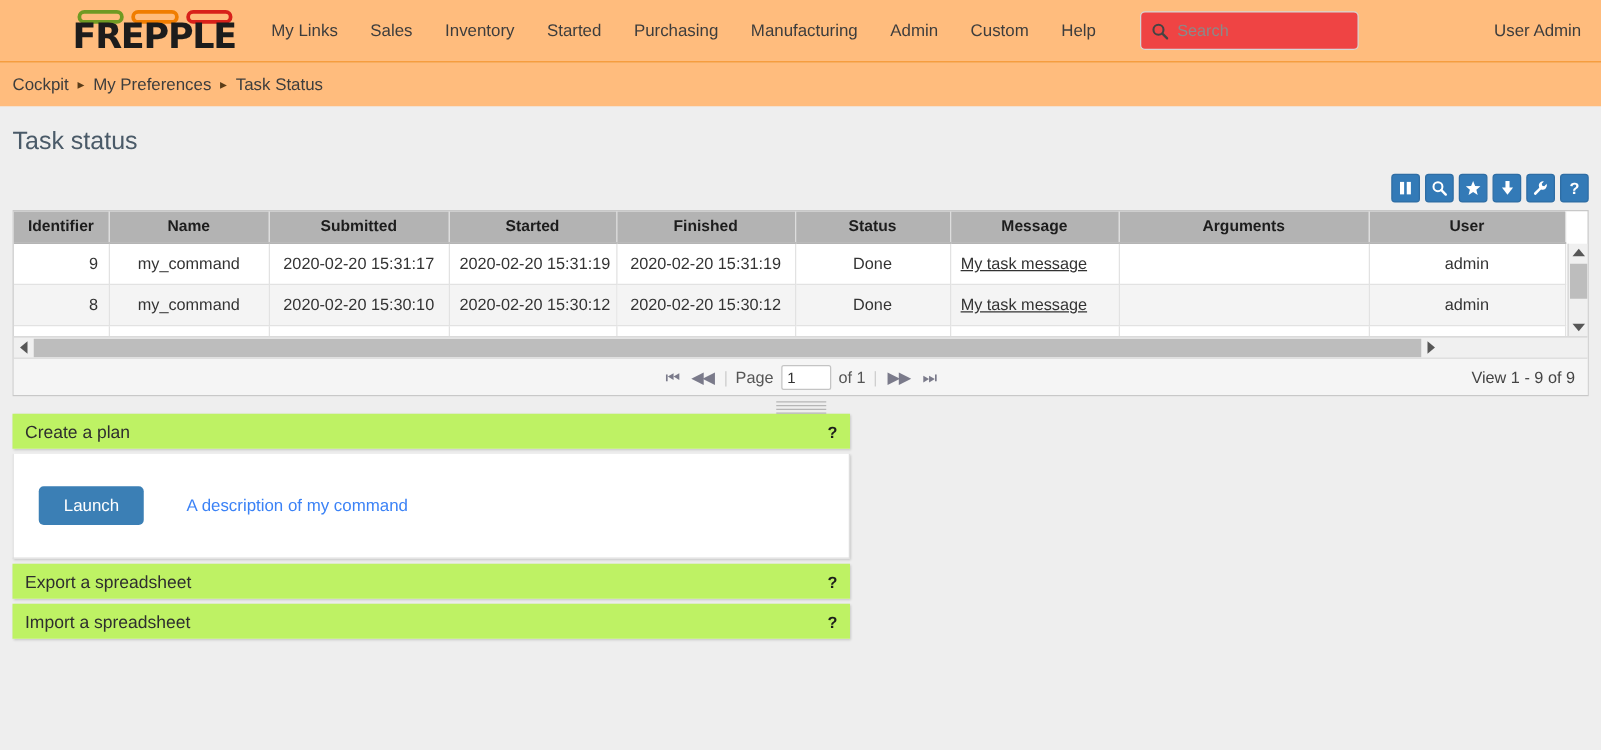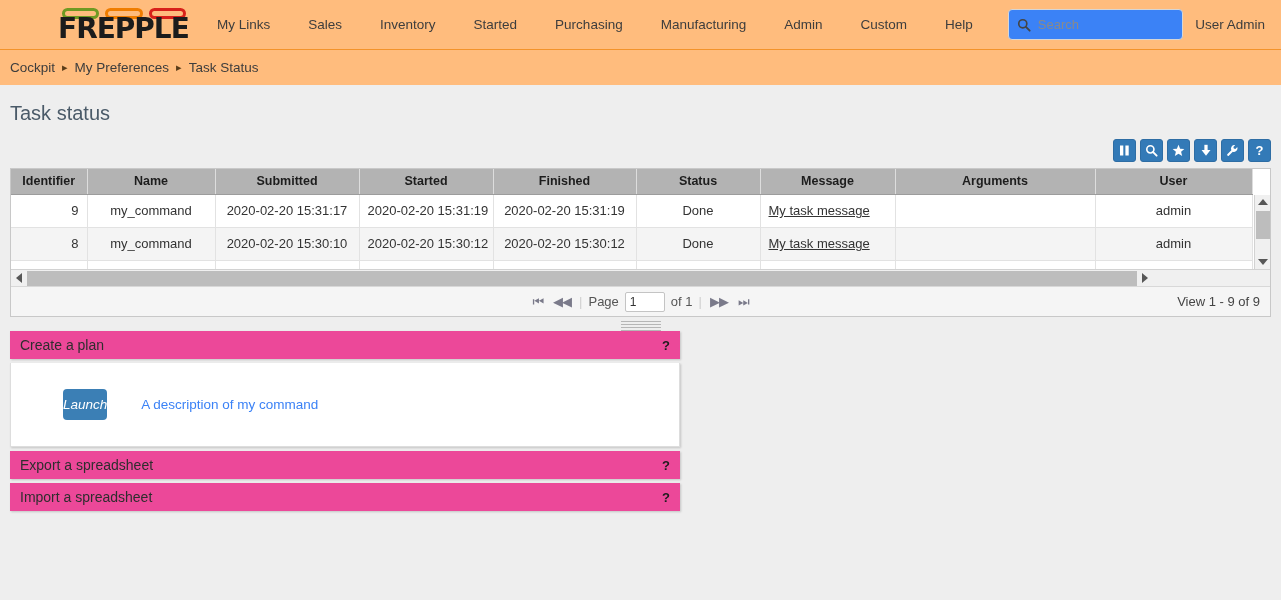--- a/index.html
+++ b/index.html
@@ -35,34 +35,34 @@
   .logo-pill.o { border-color: #f07d00; }
   .logo-pill.r { border-color: #d8211a; }
   #logo-text {
     font-family: "DejaVu Sans", sans-serif;
     font-weight: bold;
     font-size: 28px;
     letter-spacing: -1px;
     color: #1c1c1c;
     line-height: 26px;
   }
-  #nav-links { display: flex; align-items: center; margin-left: 18px; gap: 12px; }
+  #nav-links { display: flex; align-items: center; margin-left: 18px; }
   .nav-link {
     font-size: 13.5px;
     color: #3d3d3d;
     padding: 6px 13px;
     text-decoration: none;
     white-space: nowrap;
     cursor: pointer;
   }
   #search-wrap {
     margin-left: 22px;
     width: 175px;
     height: 31px;
-    background: #3b82f6;
+    background: #ef4444;
     border: 1px solid #d6d6d6;
     border-radius: 4px;
     display: flex;
     align-items: center;
     padding: 0 8px;
   }
   #search-icon { width: 14px; height: 14px; flex: 0 0 auto; margin-right: 5px; }
   #search-input {
     border: none; outline: none;
     font-family: "Liberation Sans", sans-serif;
@@ -242,21 +242,21 @@
   
   #launch-title {
     font-size: 20px;
     font-weight: normal;
     color: #4a5a68;
     margin: 16px 0 12px 0;
   }
   #accordion { width: 670px; }
   .panel { margin-bottom: 4px; box-shadow: 1px 1px 2px rgba(0,0,0,.18); }
   .panel-head {
-    background: #ec4899;
+    background: #bef264;
     height: 28px;
     display: flex;
     align-items: center;
     padding: 0 10px;
     font-size: 14px;
     color: #2e2e2e;
     cursor: pointer;
     justify-content: space-between;
   }
   .panel-head .qmark { font-weight: bold; font-size: 13px; color: #1c1c1c; }
@@ -268,24 +268,22 @@
     display: flex;
     align-items: center;
   }
   .launch-btn {
     background: #3b7fb5;
     color: #ffffff;
     border: none;
     border-radius: 4px;
     font-size: 13.5px;
     font-family: "Liberation Sans", sans-serif;
-    padding: 8px 0;
-    cursor: pointer;
-    margin-left: 32px;
-    font-style: italic;
+    padding: 8px 20px;
+    cursor: pointer;
   }
   .cmd-desc { margin-left: 34px; font-size: 13.5px; color: #3b82f6; }
 </style>
 </head>
 <body>
 
 <div id="navbar">
   <div id="logo">
     <div id="logo-pills">
       <span class="logo-pill g"></span>

